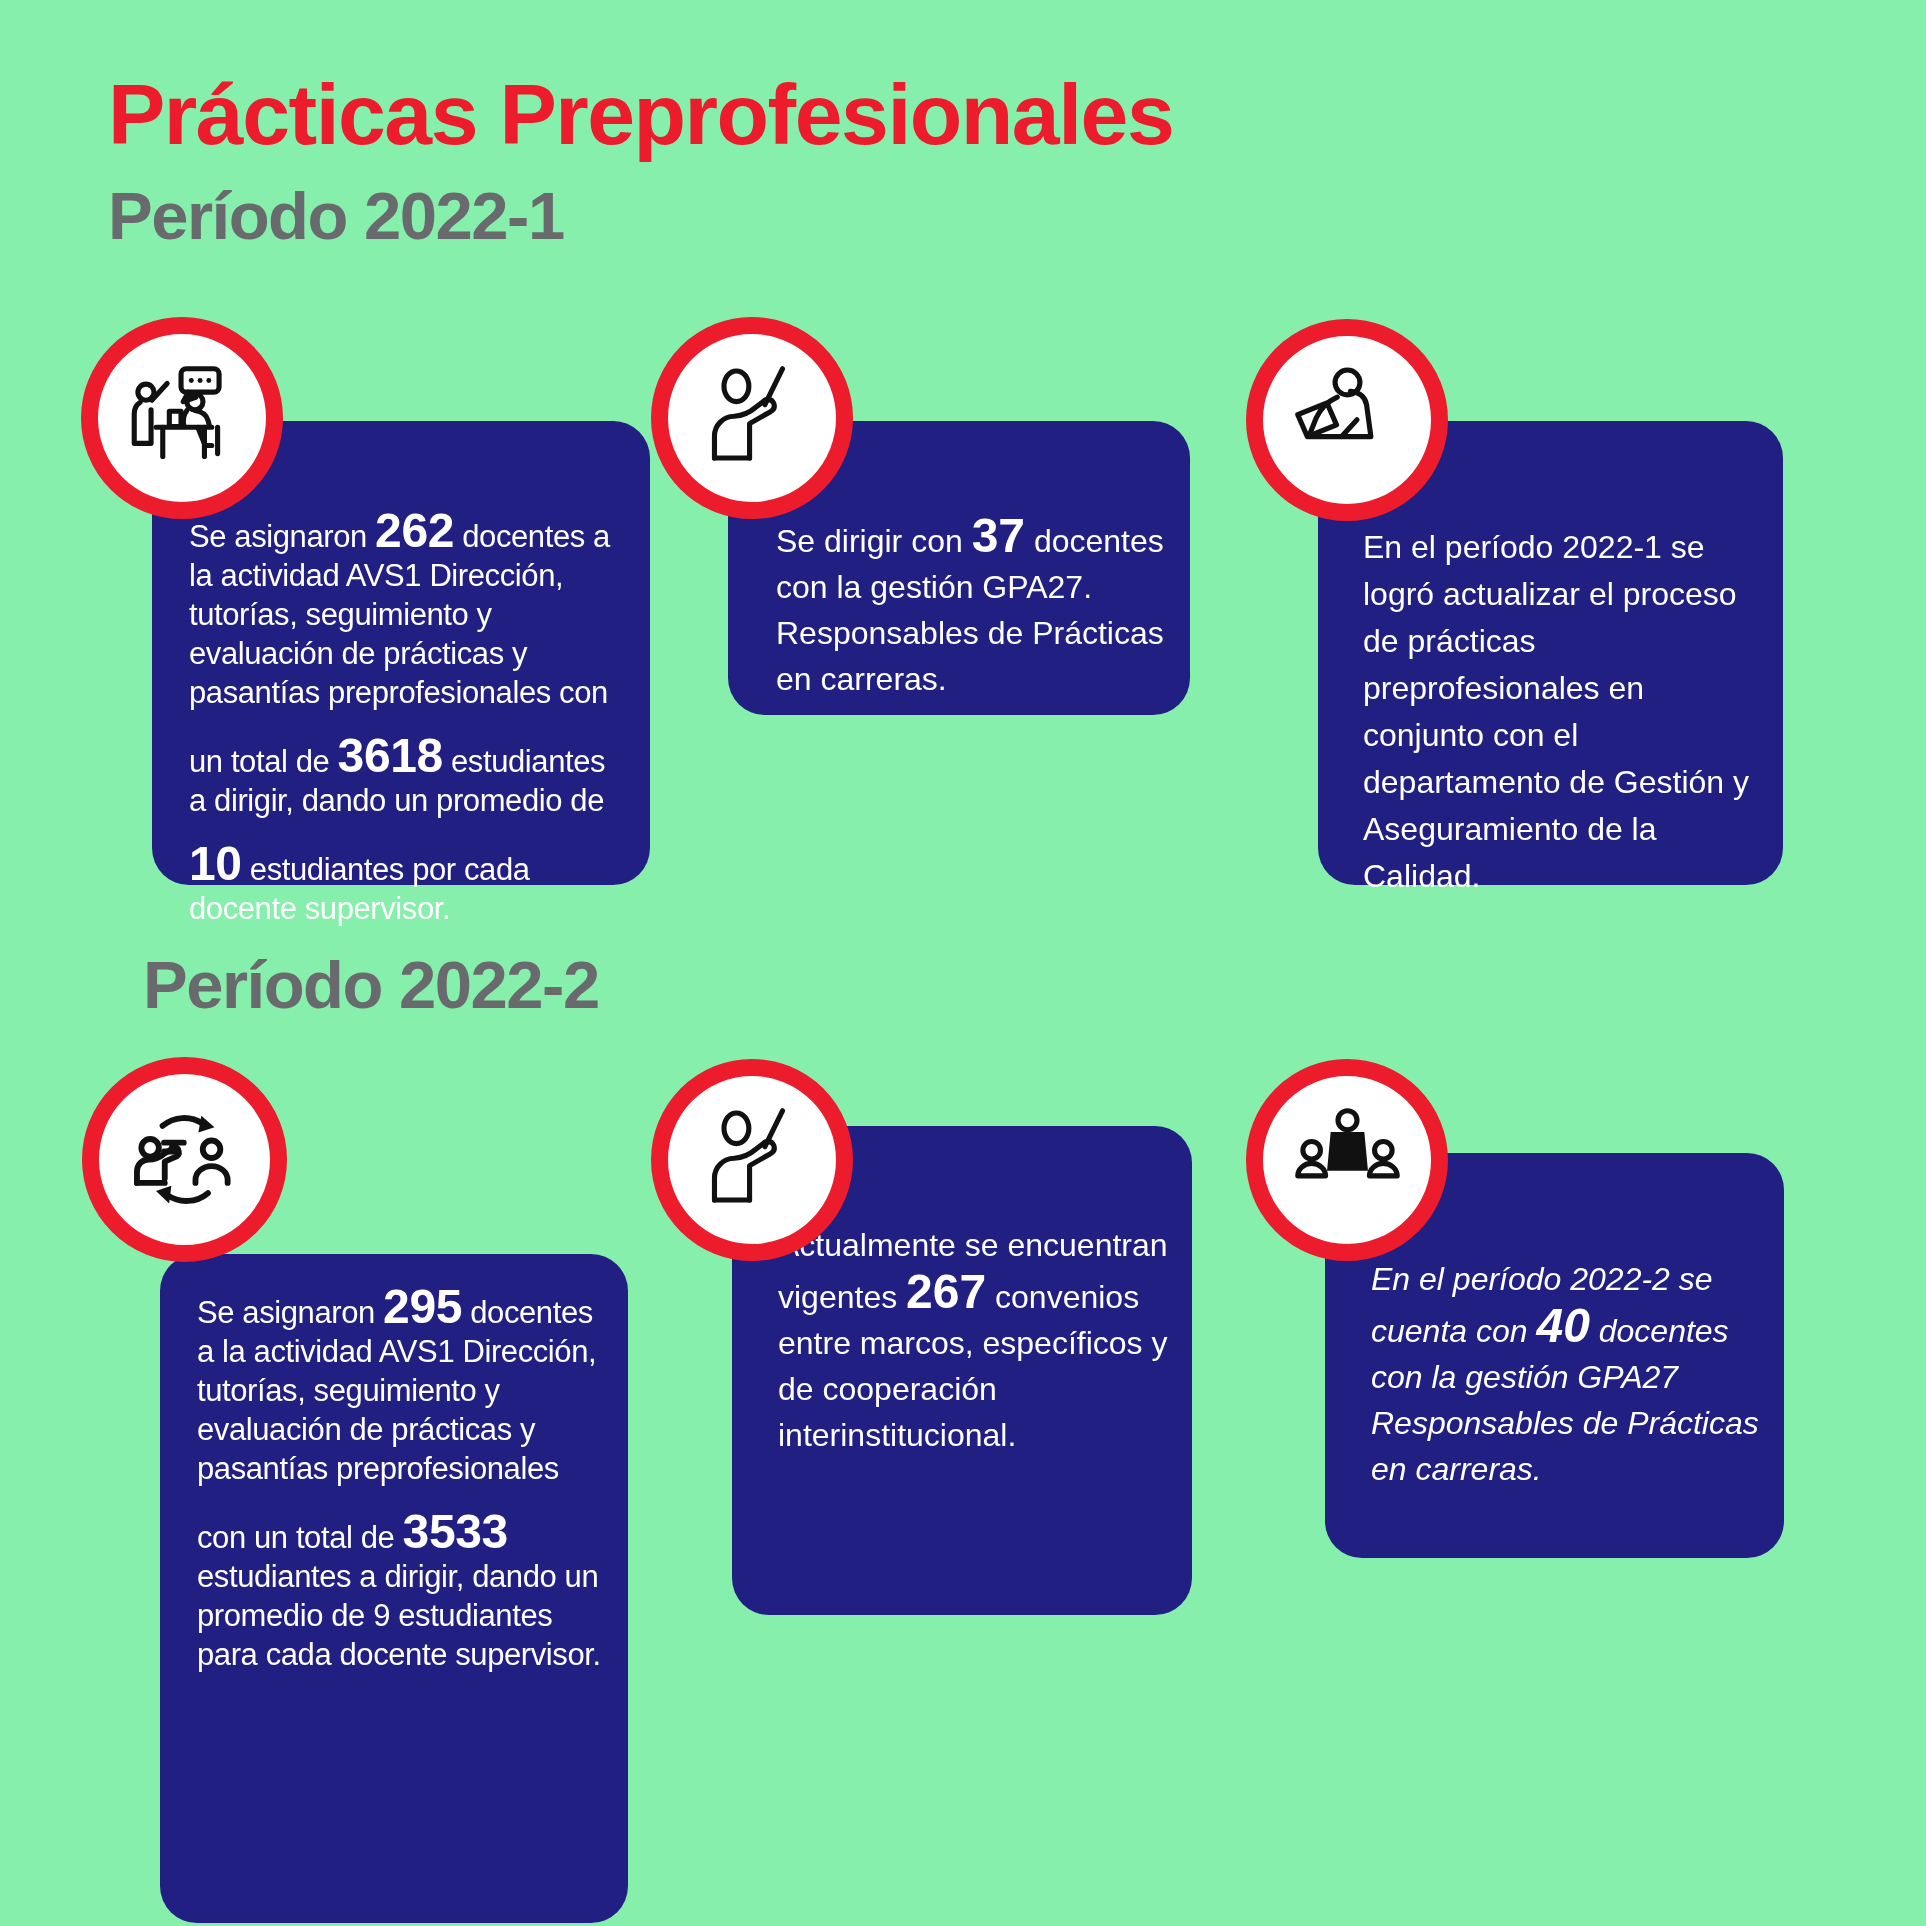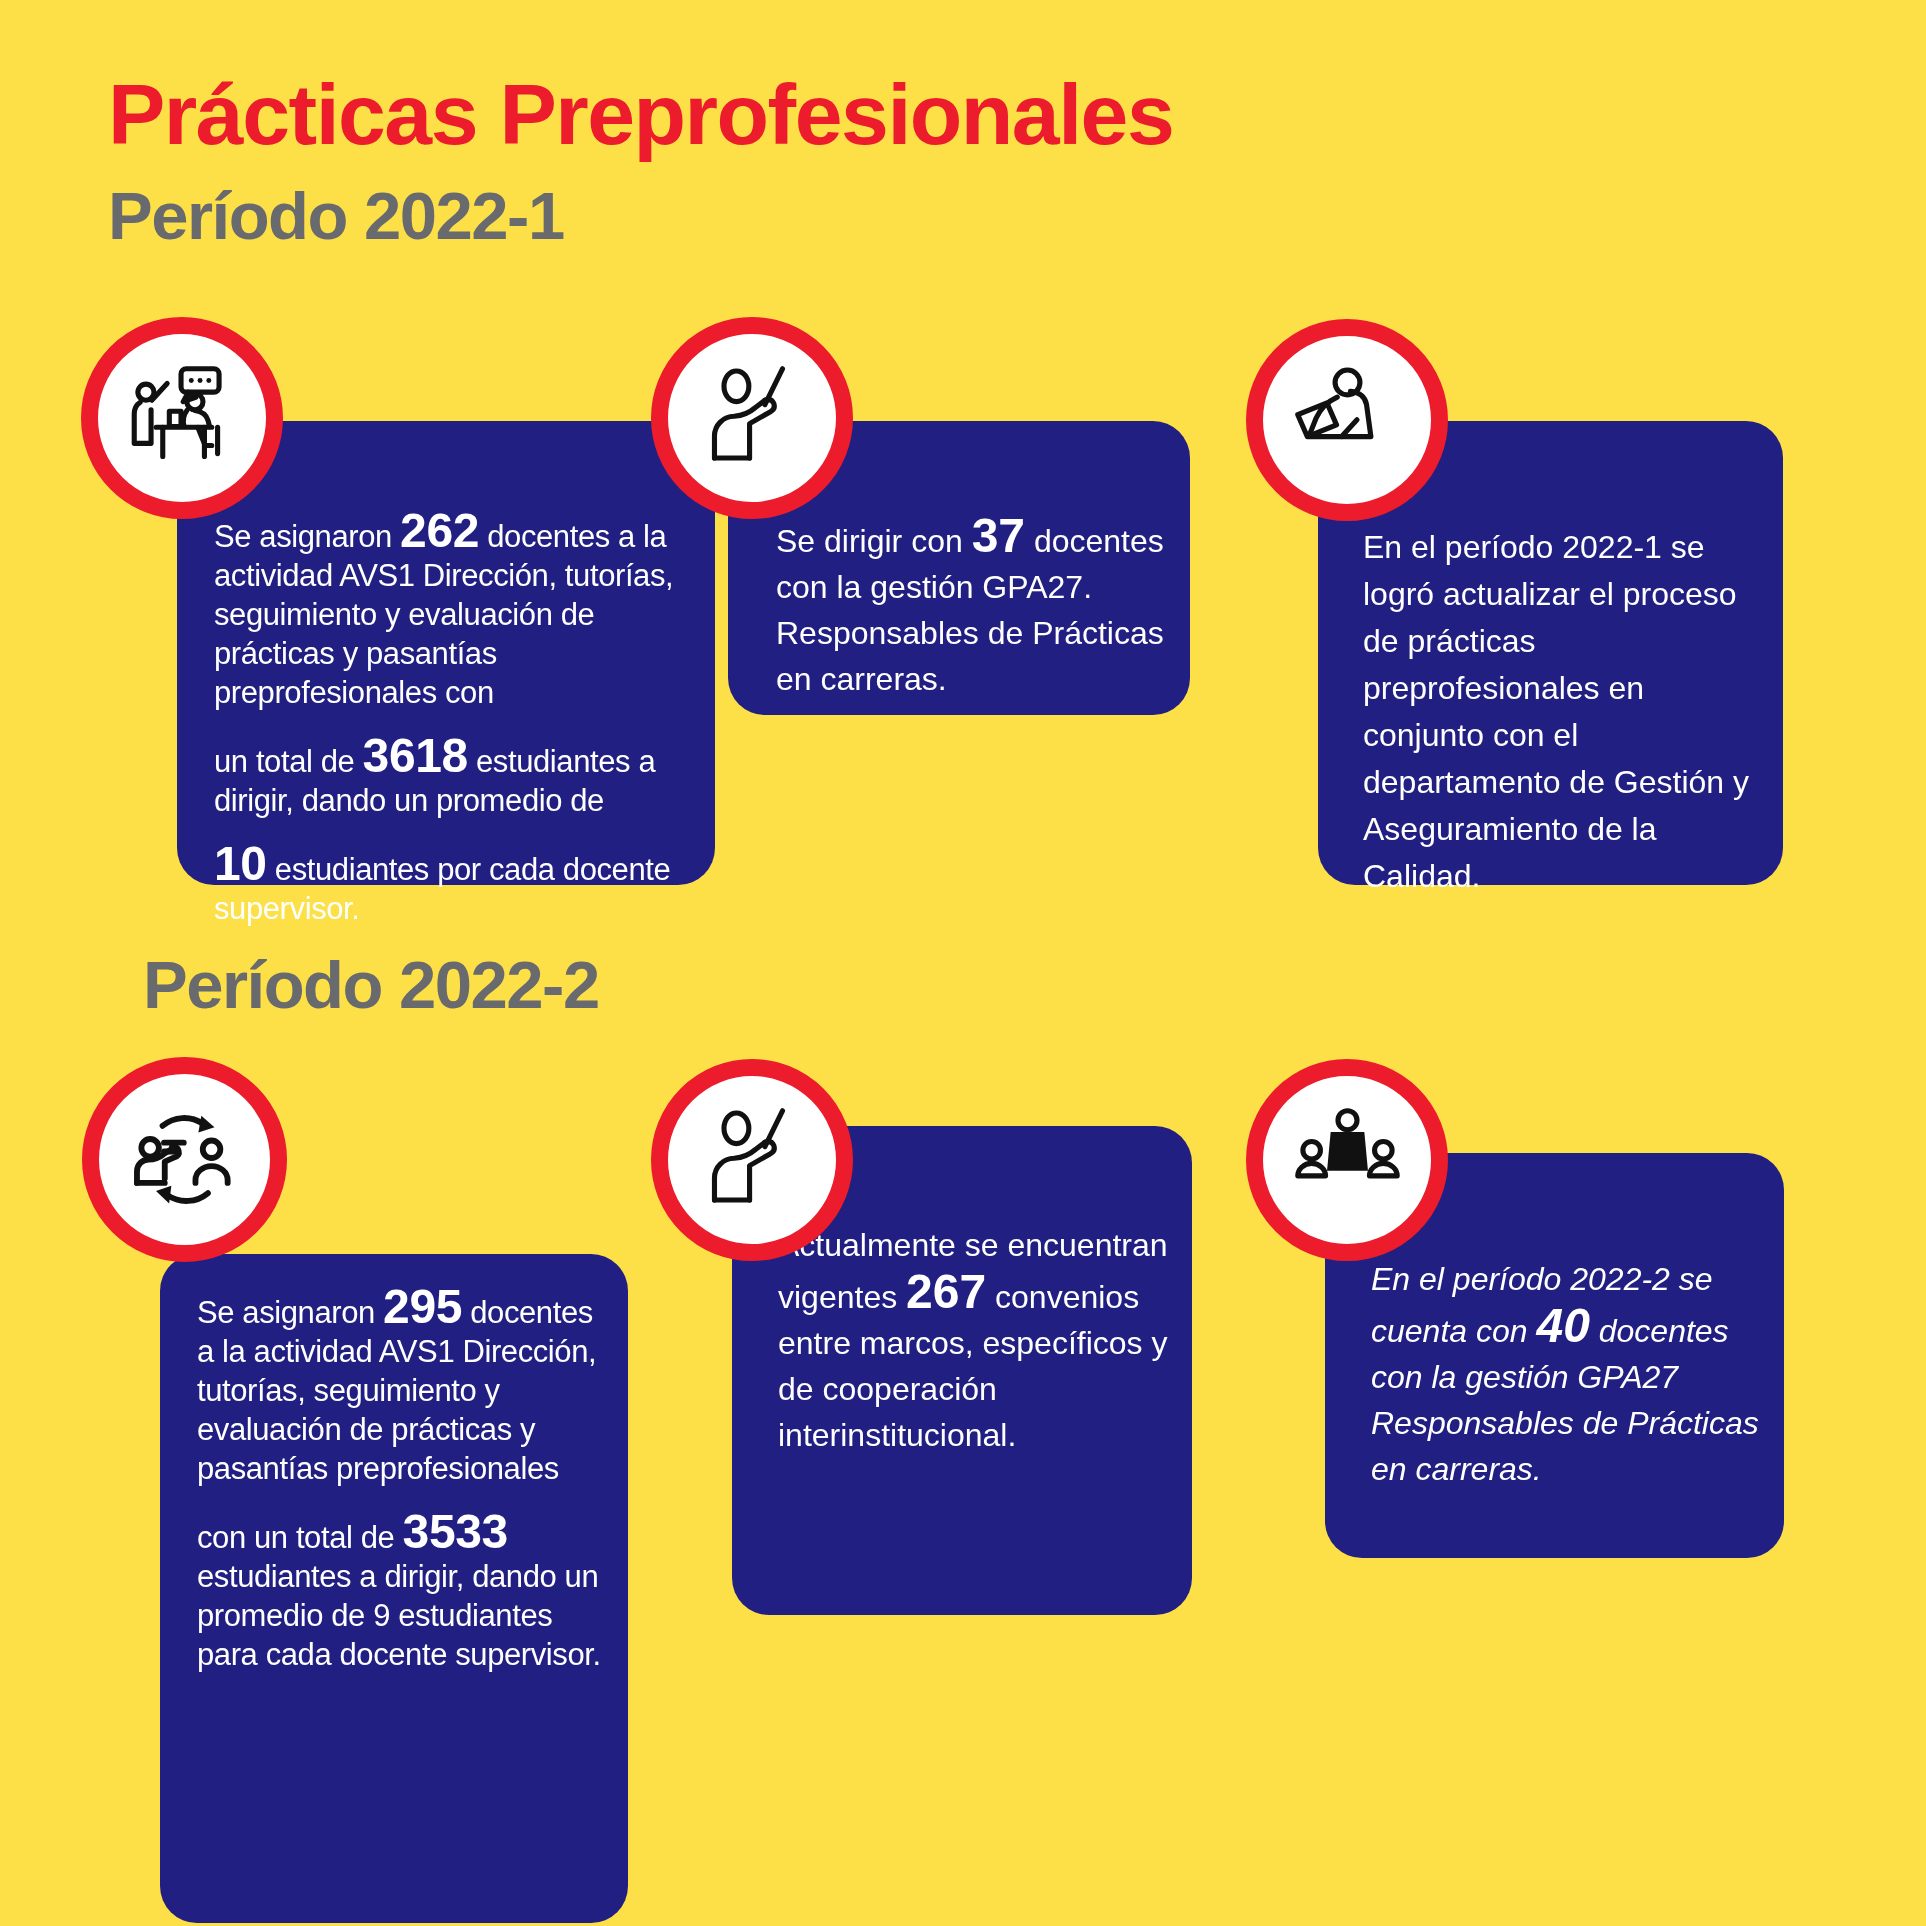--- a/index.html
+++ b/index.html
@@ -2,36 +2,36 @@
 <html style="--red: #ec1c2c; --blue: #221f82; --gray: #696a6d;font-size:12.3px"><head>
 <meta charset="utf-8">
 <style>
   :root{
     --red:#ec1c2c;
     --blue:#221f82;
     --gray:#696a6d;
   }
   html,body{margin:0;padding:0;background:#ffffff;}
   body{width:1926px;height:1926px;font-family:"Liberation Sans",sans-serif;}
-  .stage{position:relative;width:1926px;height:1926px;overflow:hidden;background:#fde047;}
+  .stage{position:relative;width:1926px;height:1926px;overflow:hidden;background:#86efac;}
 
   .page-title{
     position:absolute;left:108px;top:71px;
     font-size:86px;font-weight:700;letter-spacing:-1.5px;
     color:var(--red);line-height:1;white-space:nowrap;
   }
   .section-heading{
     position:absolute;font-size:67px;font-weight:700;letter-spacing:-1.5px;
     color:var(--gray);line-height:1;white-space:nowrap;
   }
   #heading-0{left:108px;top:182px;}
   #heading-1{left:143px;top:951px;}
 
   .card{position:absolute;background:var(--blue);border-radius:37px;z-index:1;}
-  #card-0-0{left:177px;top:421px;width:538px;height:464px;}
+  #card-0-0{left:152px;top:421px;width:498px;height:464px;}
   #card-0-1{left:728px;top:421px;width:462px;height:294px;}
   #card-0-2{left:1318px;top:421px;width:465px;height:464px;}
   #card-1-0{left:160px;top:1254px;width:468px;height:669px;}
   #card-1-1{left:732px;top:1126px;width:460px;height:489px;}
   #card-1-2{left:1325px;top:1153px;width:459px;height:405px;font-style:italic;}
 
   .card .text{position:absolute;color:#ffffff;}
   #card-0-0 .text{left:37px;right:23px;top:86px;font-size:31px;line-height:39px;letter-spacing:-0.4px;}
   #card-0-1 .text{left:48px;right:10.8px;top:91px;font-size:32px;line-height:46px;}
   #card-0-2 .text{left:45px;right:15.4px;top:103px;font-size:32px;line-height:47px;}

